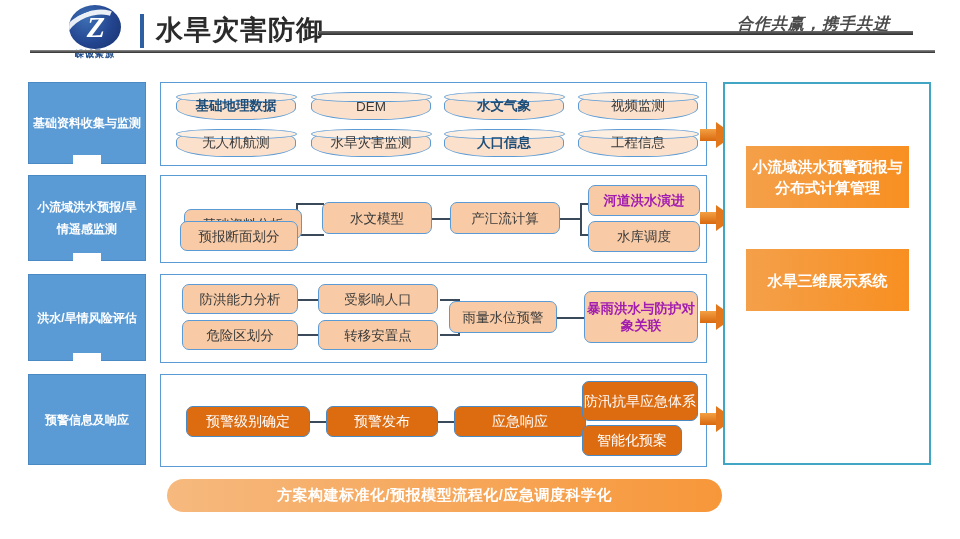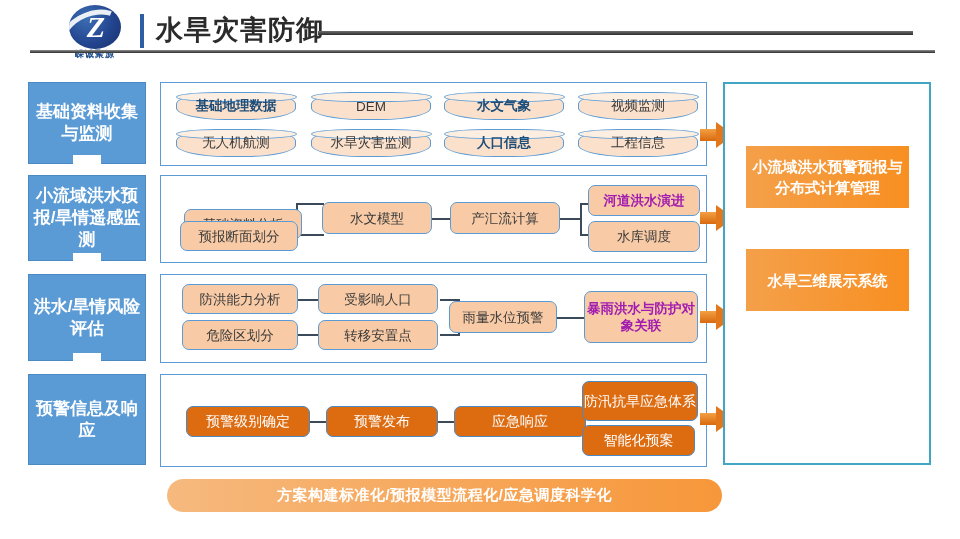--- a/index.html
+++ b/index.html
@@ -47,21 +47,21 @@
   #slogan{
     position:absolute;right:70px;top:14px;font-size:16px;font-style:italic;
     font-weight:bold;color:#4b4b4b;white-space:nowrap;letter-spacing:1px;
   }
   #header-underline{position:absolute;left:30px;top:50px;width:905px;height:3px;
     background:linear-gradient(to bottom,#8d8d8d,#2d2d2d);}
 
   
   .stage{
     position:absolute;left:28px;width:118px;background:#5B9BD5;
-    color:#ffffff;font-weight:bold;font-size:17px;line-height:22px;
+    color:#ffffff;font-weight:bold;font-size:12px;line-height:22px;
     display:flex;align-items:center;justify-content:center;text-align:center;
     box-shadow:0 0 0 1px #4a89c4 inset;
   }
   .stage span{display:block;padding:0 4px;}
   .downarrow{
     position:absolute;left:63px;width:48px;height:24px;
   }
   .downarrow::before{
     content:"";position:absolute;left:10px;top:0;width:28px;height:11px;background:#ffffff;
   }
@@ -156,20 +156,21 @@
     </div>
     <div class="logotext">嵘诚聚源</div>
   </div>
 
   <div id="title-bar">
     <div id="title-rule"></div>
     <div id="title-text">水旱灾害防御</div>
   </div>
   <div id="title-line"></div>
 
+  <div id="slogan">合作共赢，携手共进</div>
   <div id="header-underline"></div>
 </div>
 
 <div class="stage" style="top:82px;height:82px;">
   <span>基础资料收集与监测</span>
 </div>
 <div class="downarrow" style="top:155px;"></div>
 
 <div class="stage" style="top:175px;height:86px;">
   <span>小流域洪水预报/旱情遥感监测</span>
@@ -301,21 +302,21 @@
 </div>
 <div class="ro" style="left:326px;top:406px;width:112px;height:31px;">
   <span>预警发布</span>
 </div>
 <div class="ro" style="left:454px;top:406px;width:132px;height:31px;">
   <span>应急响应</span>
 </div>
 <div class="ro" style="left:582px;top:381px;width:116px;height:40px;">
   <span>防汛抗旱应急体系</span>
 </div>
-<div class="ro" style="left:582px;top:425px;width:113px;height:31px;">
+<div class="ro" style="left:582px;top:425px;width:100px;height:31px;">
   <span>智能化预案</span>
 </div>
 
 <div class="barrow" style="left:700px;top:406px;">
   <div class="shaft"></div>
   <div class="head"></div>
 </div>
 
 <div id="right-panel">
 

